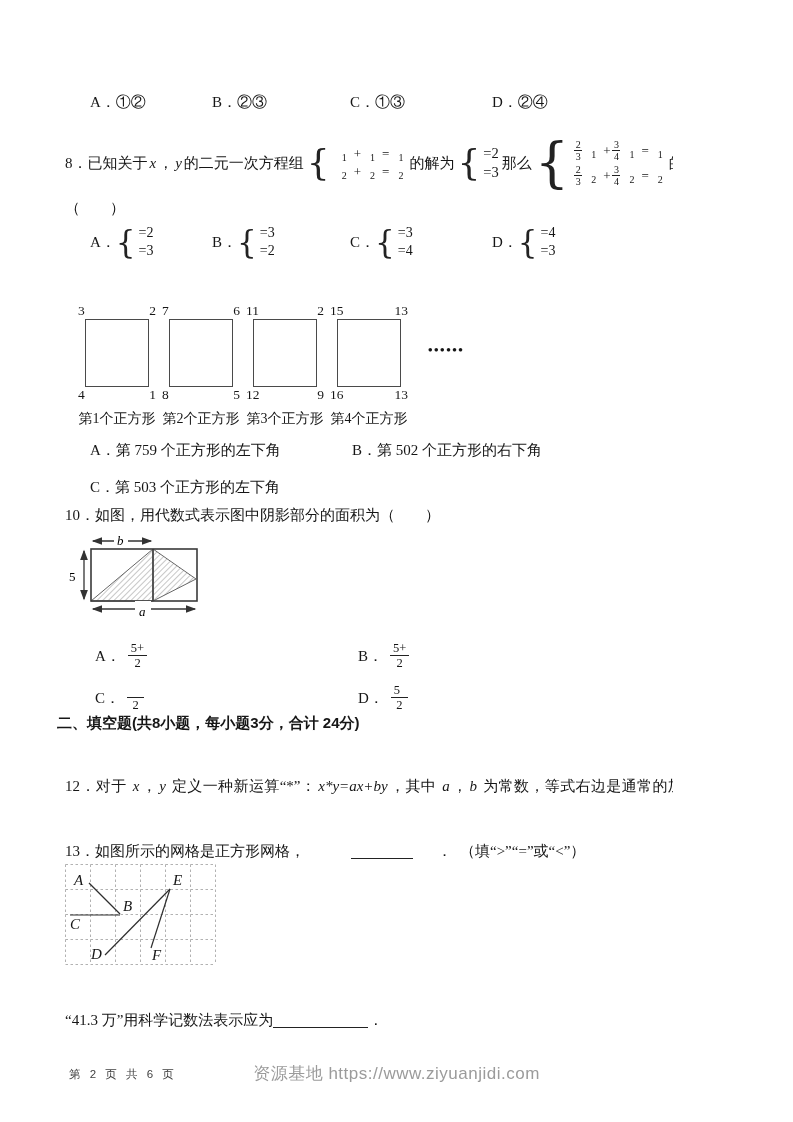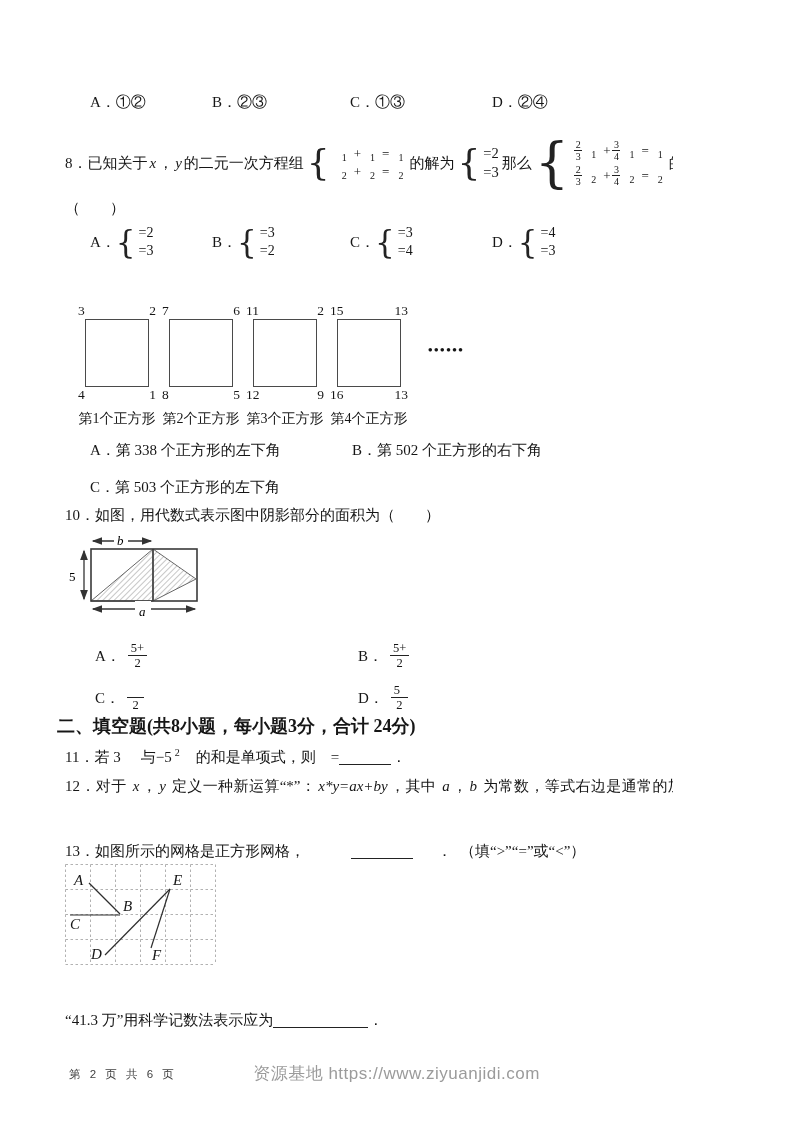--- a/index.html
+++ b/index.html
@@ -31,21 +31,21 @@
   .sq-unit{width:84px;text-align:center;flex:0 0 84px;}
   .sq-nums{display:flex;justify-content:space-between;width:78px;margin:0 auto;font-size:13.5px;height:16px;line-height:16px;}
   .sq-box{width:64px;height:68px;border:1.6px solid #4a4a4a;margin:0 auto;box-sizing:border-box;}
   .sq-cap{font-size:14px;margin-top:7px;white-space:nowrap;}
   .dots{font-size:13px;font-weight:bold;letter-spacing:1.5px;}
   
   .q10opt{position:absolute;display:flex;align-items:center;}
   .ofr{display:inline-flex;flex-direction:column;align-items:center;font-size:12.5px;line-height:1.2;margin-left:7px;}
   .ofr .fn{border-bottom:1px solid #222;padding:0 3px;min-width:11px;height:14px;}
   
-  .sec{font-family:Liberation Serif, serif;font-weight:700;font-size:18px;white-space:nowrap;}
+  .sec{font-family:Liberation Sans, sans-serif;font-weight:700;font-size:15px;white-space:nowrap;}
   .blank{display:inline-block;border-bottom:1.2px solid #222;height:15px;vertical-align:-3px;}
   .gap{display:inline-block;}
   .sup{font-size:10px;vertical-align:6px;margin-left:3px;}
   .just{width:664px;text-align:justify;text-align-last:justify;white-space:normal;}
   .foot-l{font-family:"Liberation Sans","DejaVu Sans",sans-serif;font-size:11.5px;color:#3f3f3f;letter-spacing:3px;}
   .foot-c{font-family:"Liberation Sans","DejaVu Sans",sans-serif;font-size:17px;color:#9b9b9b;letter-spacing:0.5px;}
   svg text{font-family:"Liberation Serif","DejaVu Serif",serif;}
 </style>
 </head>
 <body>
@@ -214,21 +214,21 @@
       <div class="sq-box"></div>
       <div class="sq-nums">
           <span>16</span>
           <span>13</span>
         </div>
       <div class="sq-cap">第4个正方形</div>
     </div>
   </div>
   <span class="abs dots" style="top:342px;left:428px;">••••••</span>
 
-  <span class="abs t" style="top:440px;left:90px;">A．第 338 个正方形的左下角</span>
+  <span class="abs t" style="top:440px;left:90px;">A．第 759 个正方形的左下角</span>
   <span class="abs t" style="top:440px;left:352px;">B．第 502 个正方形的右下角</span>
   <span class="abs t" style="top:477px;left:90px;">C．第 503 个正方形的左下角</span>
 
   <span class="abs t" style="top:505px;left:65px;">10．如图，用代数式表示图中阴影部分的面积为（　　）</span>
 
   <svg class="abs" style="top:531px;left:64px;" width="160" height="100" viewBox="0 0 160 100">
     <defs>
       <pattern id="hatch" width="4" height="4" patternUnits="userSpaceOnUse" patternTransform="rotate(45)">
         <line x1="0" y1="0" x2="0" y2="4" stroke="#8f8f8f" stroke-width="1"></line>
       </pattern>
@@ -274,23 +274,20 @@
   <div class="q10opt" style="left:358px;top:683px;">
     <span class="t">D．</span>
     <span class="ofr">
         <span class="fn">5</span>
         <span>2</span>
       </span>
   </div>
 
   <span class="abs sec" style="top:714px;left:57px;">二、填空题(共8小题，每小题3分，合计 24分)</span>
 
-  <div class="abs t" style="top:743px;left:65px;">
-    <span>11．若 3</span><span class="gap" style="width:20px;"></span><span>与−5</span><span class="sup">2</span><span class="gap" style="width:16px;"></span><span>的和是单项式，则</span><span class="gap" style="width:15px;"></span><span>=</span><span class="blank" style="width:52px;"></span><span>．</span>
-  </div>
 
   <div class="abs t just" style="top:776px;left:65px;">
     <span>12．对于 </span><span class="it">x</span><span>，</span><span class="it">y</span><span> 定义一种新运算“*”：</span><span class="it">x*y=ax+by</span><span>，其中 </span><span class="it">a</span><span>，</span><span class="it">b</span><span> 为常数，等式右边是通常的加法和乘</span>
   </div>
 
   <div class="abs t" style="top:841px;left:65px;">
     <span>13．如图所示的网格是正方形网格，</span><span class="gap" style="width:46px;"></span><span class="blank" style="width:62px;"></span><span class="gap" style="width:24px;"></span><span>．</span><span class="gap" style="width:8px;"></span><span>（填“&gt;”“=”或“&lt;”）</span>
   </div>
 
   <svg class="abs" style="top:861px;left:62px;" width="160" height="107" viewBox="0 0 160 107">

